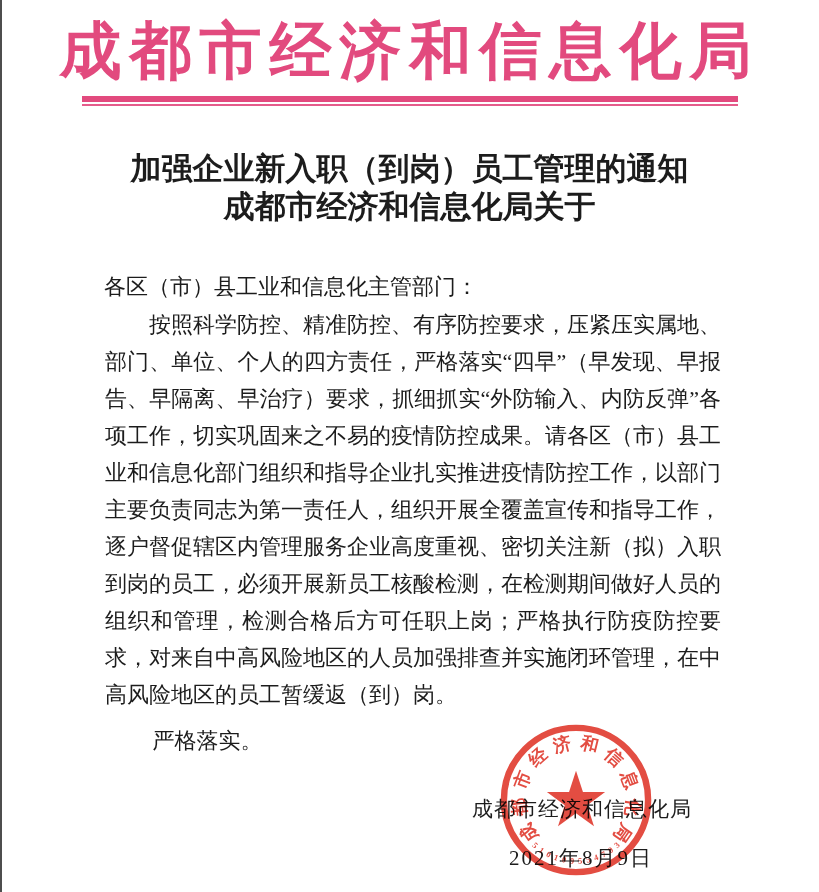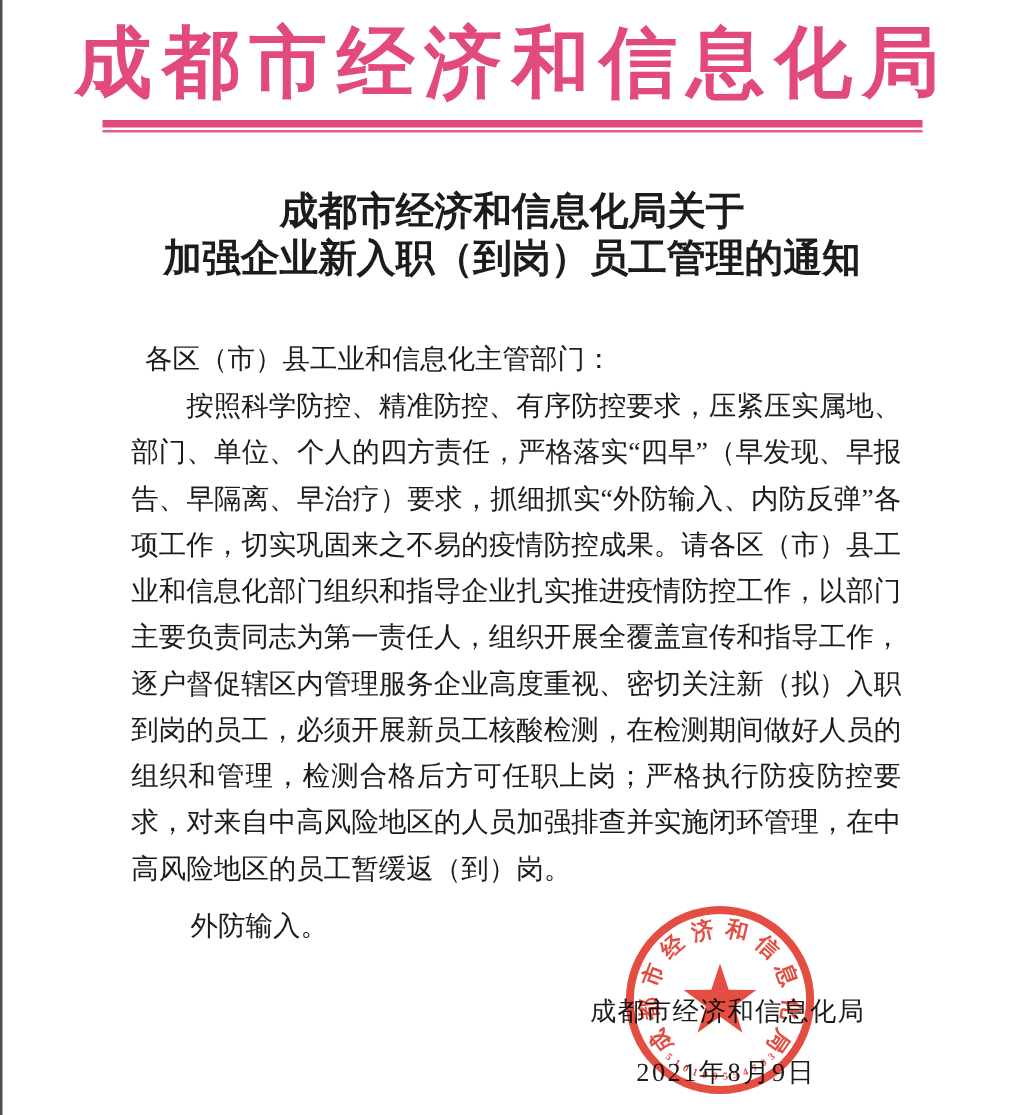--- a/index.html
+++ b/index.html
@@ -19,21 +19,21 @@
   .rule-thin{height:2px;margin-top:2px;background:var(--header-pink,#e24a7e);opacity:.9;}
   .doc-title{
     position:absolute;top:150px;left:0;width:100%;text-align:center;
     font-size:31px;font-weight:bold;line-height:38px;color:var(--text-black,#1c1c1c);
   }
   .doc-body{
     position:absolute;top:268px;left:104px;width:618px;
     font-size:22px;line-height:37px;color:var(--text-black,#1c1c1c);
     text-align:justify;text-justify:inter-ideograph;
   }
-  .salutation{white-space:nowrap;margin-left:12px;}
+  .salutation{white-space:nowrap;}
   .para{margin:1px;text-indent:2em;}
   .closing{margin:9px 0 0 0;text-indent:2.2em;}
   .sig-block{
     position:absolute;top:796px;right:129px;width:218px;text-align:center;
     color:var(--text-black,#1c1c1c);
   }
   .sig-agency{font-size:21px;letter-spacing:1px;line-height:26px;white-space:nowrap;}
   .sig-date{font-size:21px;letter-spacing:2px;line-height:24px;margin-top:24px;white-space:nowrap;}
   .seal{
     position:absolute;left:497px;top:721px;width:158px;height:158px;
@@ -49,28 +49,28 @@
   <div class="scan-edge"></div>
 
   <div class="letterhead">成都市经济和信息化局</div>
 
   <div class="rule">
     <div class="rule-thick"></div>
     <div class="rule-thin"></div>
   </div>
 
   <div class="doc-title">
+    <div>加强企业新入职（到岗）员工管理的通知</div>
     <div>成都市经济和信息化局关于</div>
-    <div>加强企业新入职（到岗）员工管理的通知</div>
   </div>
 
   <div class="doc-body">
     <div class="salutation">各区（市）县工业和信息化主管部门：</div>
     <p class="para">按照科学防控、精准防控、有序防控要求，压紧压实属地、部门、单位、个人的四方责任，严格落实“四早”（早发现、早报告、早隔离、早治疗）要求，抓细抓实“外防输入、内防反弹”各项工作，切实巩固来之不易的疫情防控成果。请各区（市）县工业和信息化部门组织和指导企业扎实推进疫情防控工作，以部门主要负责同志为第一责任人，组织开展全覆盖宣传和指导工作，逐户督促辖区内管理服务企业高度重视、密切关注新（拟）入职到岗的员工，必须开展新员工核酸检测，在检测期间做好人员的组织和管理，检测合格后方可任职上岗；严格执行防疫防控要求，对来自中高风险地区的人员加强排查并实施闭环管理，在中高风险地区的员工暂缓返（到）岗。</p>
-    <p class="closing">外防输入。</p>
+    <p class="closing">严格落实。</p>
   </div>
 
   <div class="sig-block">
     <div class="sig-agency">成都市经济和信息化局</div>
     <div class="sig-date">2021年8月9日</div>
   </div>
 
   <svg id="seal-svg" class="seal" viewBox="0 0 160 160" xmlns="http://www.w3.org/2000/svg">
       <circle cx="80" cy="80" r="73" fill="none" stroke="#df3428" stroke-width="6.5"></circle>
       <polygon points="80.00,50.50 87.05,71.79 109.48,71.92 91.41,85.21 98.22,106.58 80.00,93.50 61.78,106.58 68.59,85.21 50.52,71.92 72.95,71.79" fill="#df3428"></polygon>

